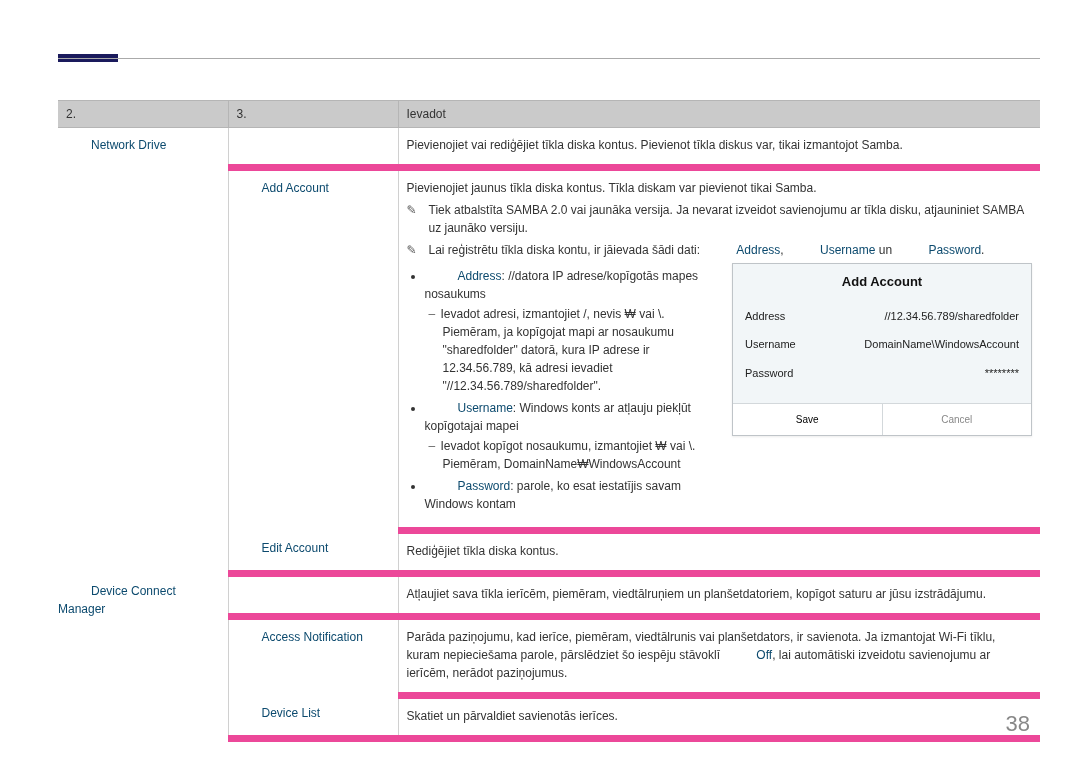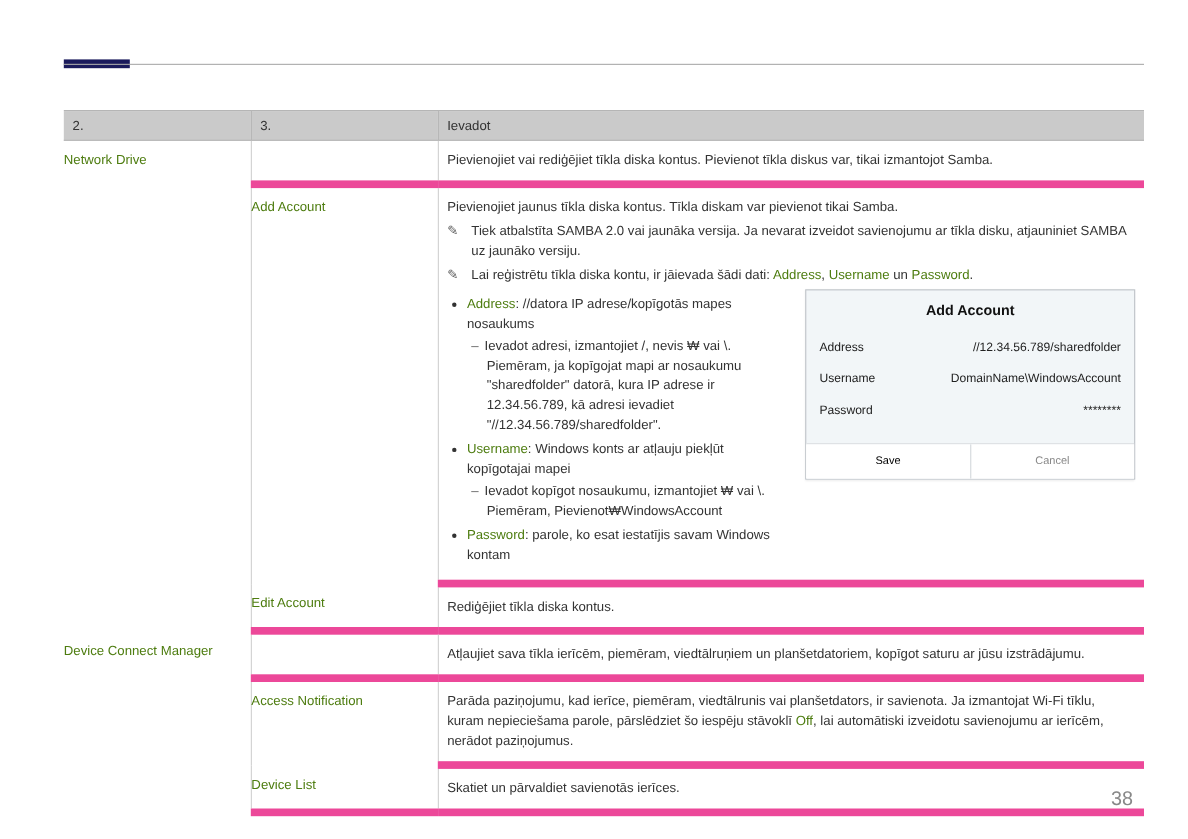--- a/index.html
+++ b/index.html
@@ -17,21 +17,21 @@
   table.main col.c1 { width: 170px; }
   table.main col.c2 { width: 170px; }
 
   table.main > tbody > tr > td { vertical-align: top; padding: 8px 8px 10px 8px; border-bottom: 7px solid #ec4899; border-right: 1px solid #d0d0d0; line-height: 1.5; }
   table.main > tbody > tr > td:first-child { border-left: none; padding-left: 0; }
   table.main > tbody > tr > td:last-child { border-right: none; }
   table.main > tbody > tr.inner > td:first-child { border-bottom: none; }
   
   #nd-cell { border-bottom: none; }
 
-  .hl { color: #4d7c0f; }
+  .hl { color: #0c4a6e; margin-left: 33px; }
 
   .note { display: flex; gap: 8px; margin: 4px 0; }
   .note .pen { flex: 0 0 14px; color: #555; font-size: 12px; }
   .note .txt { flex: 1; }
 
   ul.b { list-style: disc; padding-left: 18px; margin: 4px 0; }
   ul.b > li { margin: 4px 0; }
   ul.d { list-style: none; padding-left: 18px; margin: 2px 0; }
   ul.d > li::before { content: "–"; color: #666; display: inline-block; width: 12px; margin-left: -14px; }
   ul.d > li { margin: 2px 0; }
@@ -42,21 +42,21 @@
   .dialog { width: 300px; border: 1px solid #bfc4c8; background: #f2f6f8; font-size: 11px; color: #333; box-shadow: 0 1px 2px rgba(0,0,0,.08); }
   .dialog .dlg-title { text-align: center; font-weight: 700; font-size: 13px; padding: 8px 6px 6px; color: #111; }
   .dialog .dlg-body { padding: 4px 12px 16px; }
   .dialog .frow { display: flex; justify-content: space-between; padding: 6px 0; }
   .dialog .frow .lab { color: #222; }
   .dialog .frow .val { color: #222; }
   .dialog .dlg-footer { display: flex; border-top: 1px solid #d3d8db; background: #fff; }
   .dialog .dlg-footer button { flex: 1; border: none; background: #fff; padding: 10px 0; font-size: 10px; cursor: pointer; }
   .dialog .dlg-footer button + button { border-left: 1px solid #d3d8db; color: #888; }
 
-  .page-num { position: absolute; right: 50px; bottom: 26px; font-size: 18px; color: #888; }
+  .page-num { position: absolute; right: 50px; bottom: 26px; font-size: 22px; color: #888; }
 </style>
 </head>
 <body>
 
 <div class="page">
   <div class="top-accent"></div>
   <div class="top-rule"></div>
 
   <div class="content">
     <table class="main">
@@ -100,21 +100,21 @@
                 <ul class="b">
                   <li>
                     <span class="hl">Address</span><span>: //datora IP adrese/kopīgotās mapes nosaukums</span>
                     <ul class="d">
                       <li><span>Ievadot adresi, izmantojiet /, nevis ₩ vai \.</span><br><span>Piemēram, ja kopīgojat mapi ar nosaukumu "sharedfolder" datorā, kura IP adrese ir 12.34.56.789, kā adresi ievadiet "//12.34.56.789/sharedfolder".</span></li>
                     </ul>
                   </li>
                   <li>
                     <span class="hl">Username</span><span>: Windows konts ar atļauju piekļūt kopīgotajai mapei</span>
                     <ul class="d">
-                      <li><span>Ievadot kopīgot nosaukumu, izmantojiet ₩ vai \.</span><br><span>Piemēram, Pievienot₩WindowsAccount</span></li>
+                      <li><span>Ievadot kopīgot nosaukumu, izmantojiet ₩ vai \.</span><br><span>Piemēram, DomainName₩WindowsAccount</span></li>
                     </ul>
                   </li>
                   <li>
                     <span class="hl">Password</span><span>: parole, ko esat iestatījis savam Windows kontam</span>
                   </li>
                 </ul>
               </div>
 
               <div class="dialog">
                 <div class="dlg-title">Add Account</div>

